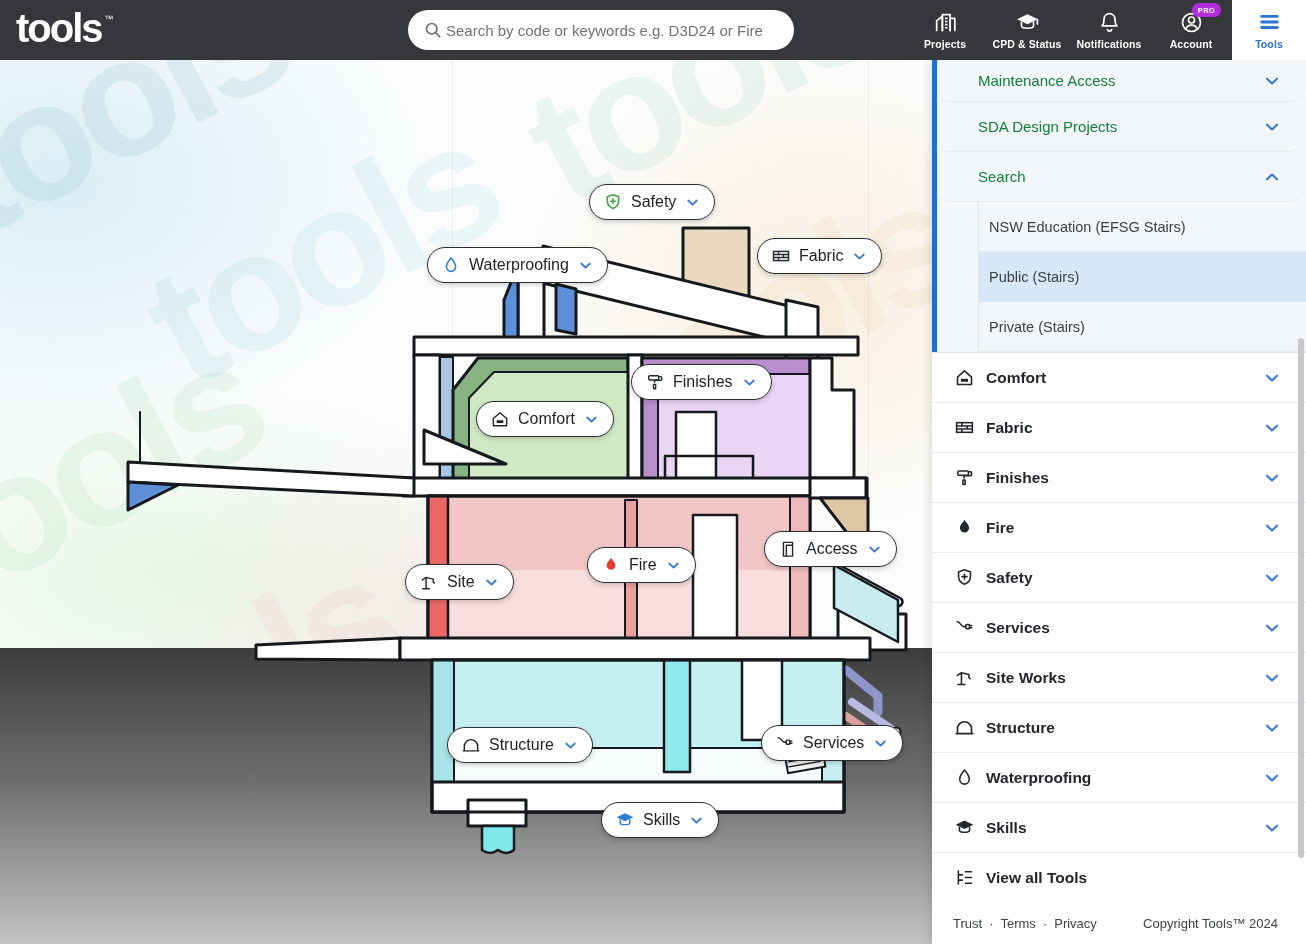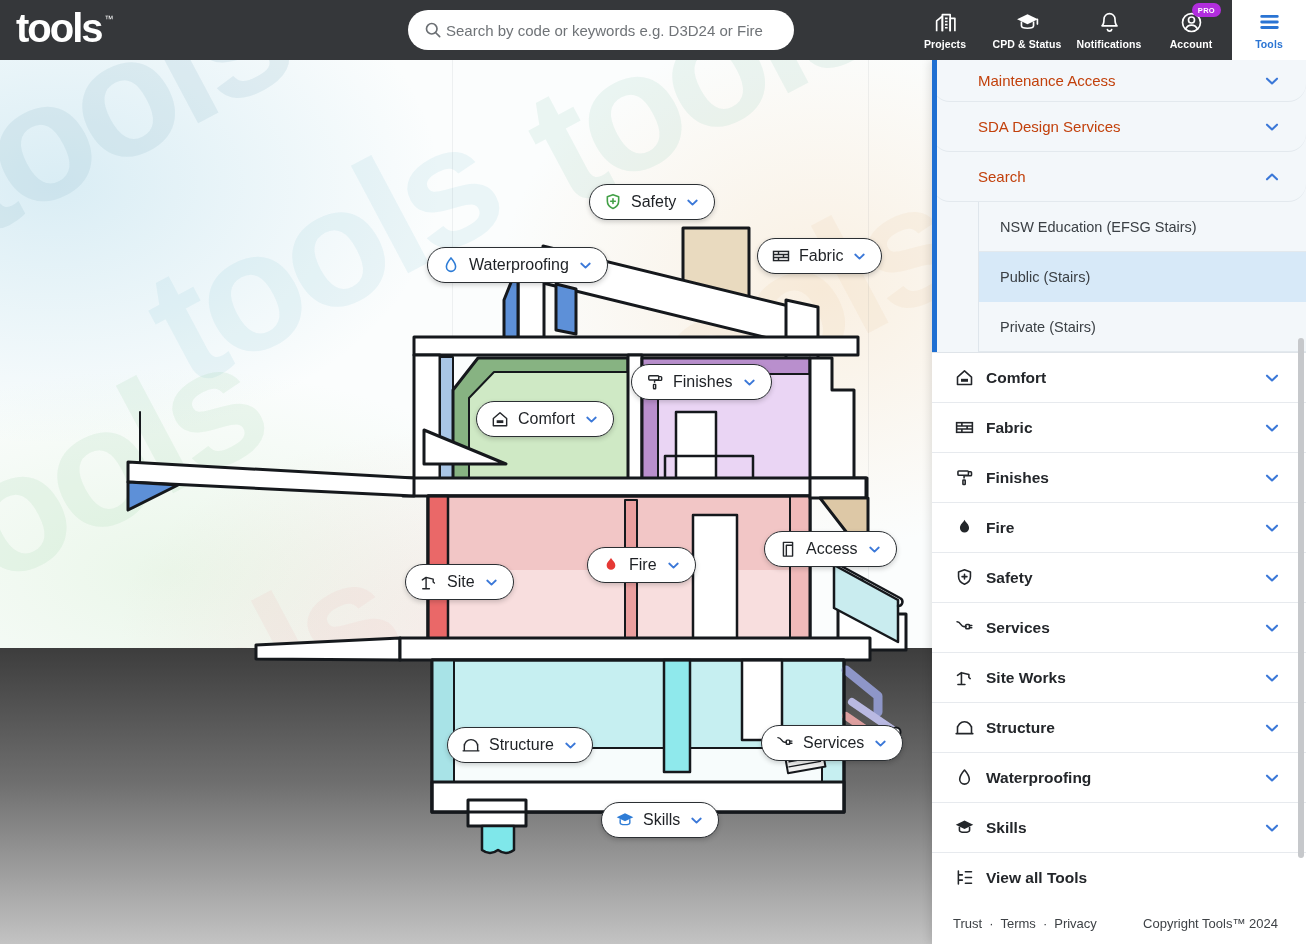--- a/index.html
+++ b/index.html
@@ -48,25 +48,25 @@
         background:#fff;border:1.7px solid #2b2f33;border-radius:20px;box-sizing:border-box;
         font-size:16px;color:#1e2125;font-family:inherit;cursor:pointer;
         box-shadow:0 2px 5px rgba(0,0,0,.18);white-space:nowrap;}
   .pill svg.picon{width:20px;height:20px;flex:0 0 auto;}
   .pill svg.chev{width:17px;height:17px;flex:0 0 auto;}
 
   
   .sidebar{position:relative;width:374px;height:884px;background:#fff;box-shadow:-3px 0 8px rgba(0,0,0,.10);}
   .group{position:relative;background:#f3f7fa;border-bottom:1px solid #dfe4e9;}
   .bluebar{position:absolute;left:0;top:0;bottom:0;width:5px;background:#1f6fd2;}
-  .grow{height:50px;display:flex;align-items:center;padding:0 24px 0 46px;font-size:15px;color:#c2410c;
+  .grow{height:50px;display:flex;align-items:center;padding:0 24px 0 46px;font-size:15px;color:#15803d;
         border-bottom:1px solid #e3e9ee;cursor:pointer;box-sizing:border-box;border-radius:18px;}
   .grow.first{height:42px;}
   .grow .glabel{flex:1;}
-  .sub{margin-left:46px;height:50px;display:flex;align-items:center;padding-left:21px;font-size:14.5px;
+  .sub{margin-left:46px;height:50px;display:flex;align-items:center;padding-left:10px;font-size:14.5px;
        color:#3b4045;border-bottom:1px solid #e3e9ee;border-left:1px solid #dfe6ec;cursor:pointer;box-sizing:border-box;}
   .sub.selected{background:#d7e9f8;border-bottom:none;}
   .cat{height:50px;display:flex;align-items:center;gap:11px;padding:0 24px 0 22px;background:#fff;
        border-bottom:1px solid #e7eaee;cursor:pointer;box-sizing:border-box;}
   .cat .clabel{flex:1;font-size:15.5px;font-weight:700;color:#23262a;}
   .cat svg.cicon{width:21px;height:21px;flex:0 0 auto;}
   svg.chevb{width:20px;height:20px;flex:0 0 auto;}
   .sfooter{position:absolute;left:0;right:0;bottom:0;height:42px;display:flex;align-items:center;
            justify-content:space-between;padding:0 28px 0 21px;font-size:13px;color:#3e4246;background:#fff;}
   .links{display:flex;align-items:center;}
@@ -352,21 +352,21 @@
       <div class="group">
         <div class="bluebar"></div>
 
         <div class="grow first">
           <span class="glabel">Maintenance Access</span>
           <svg class="chevb" viewBox="0 0 24 24" fill="none" stroke="#3b78d8" stroke-width="2.5" stroke-linecap="round" stroke-linejoin="round">
               <path d="M6 9.2 12 15l6-5.8"></path>
             </svg>
         </div>
         <div class="grow">
-          <span class="glabel">SDA Design Services</span>
+          <span class="glabel">SDA Design Projects</span>
           <svg class="chevb" viewBox="0 0 24 24" fill="none" stroke="#3b78d8" stroke-width="2.5" stroke-linecap="round" stroke-linejoin="round">
               <path d="M6 9.2 12 15l6-5.8"></path>
             </svg>
         </div>
         <div class="grow">
           <span class="glabel">Search</span>
           <svg class="chevb" viewBox="0 0 24 24" fill="none" stroke="#3b78d8" stroke-width="2.5" stroke-linecap="round" stroke-linejoin="round">
               <path d="M6 14.8 12 9l6 5.8"></path>
             </svg>
         </div>

